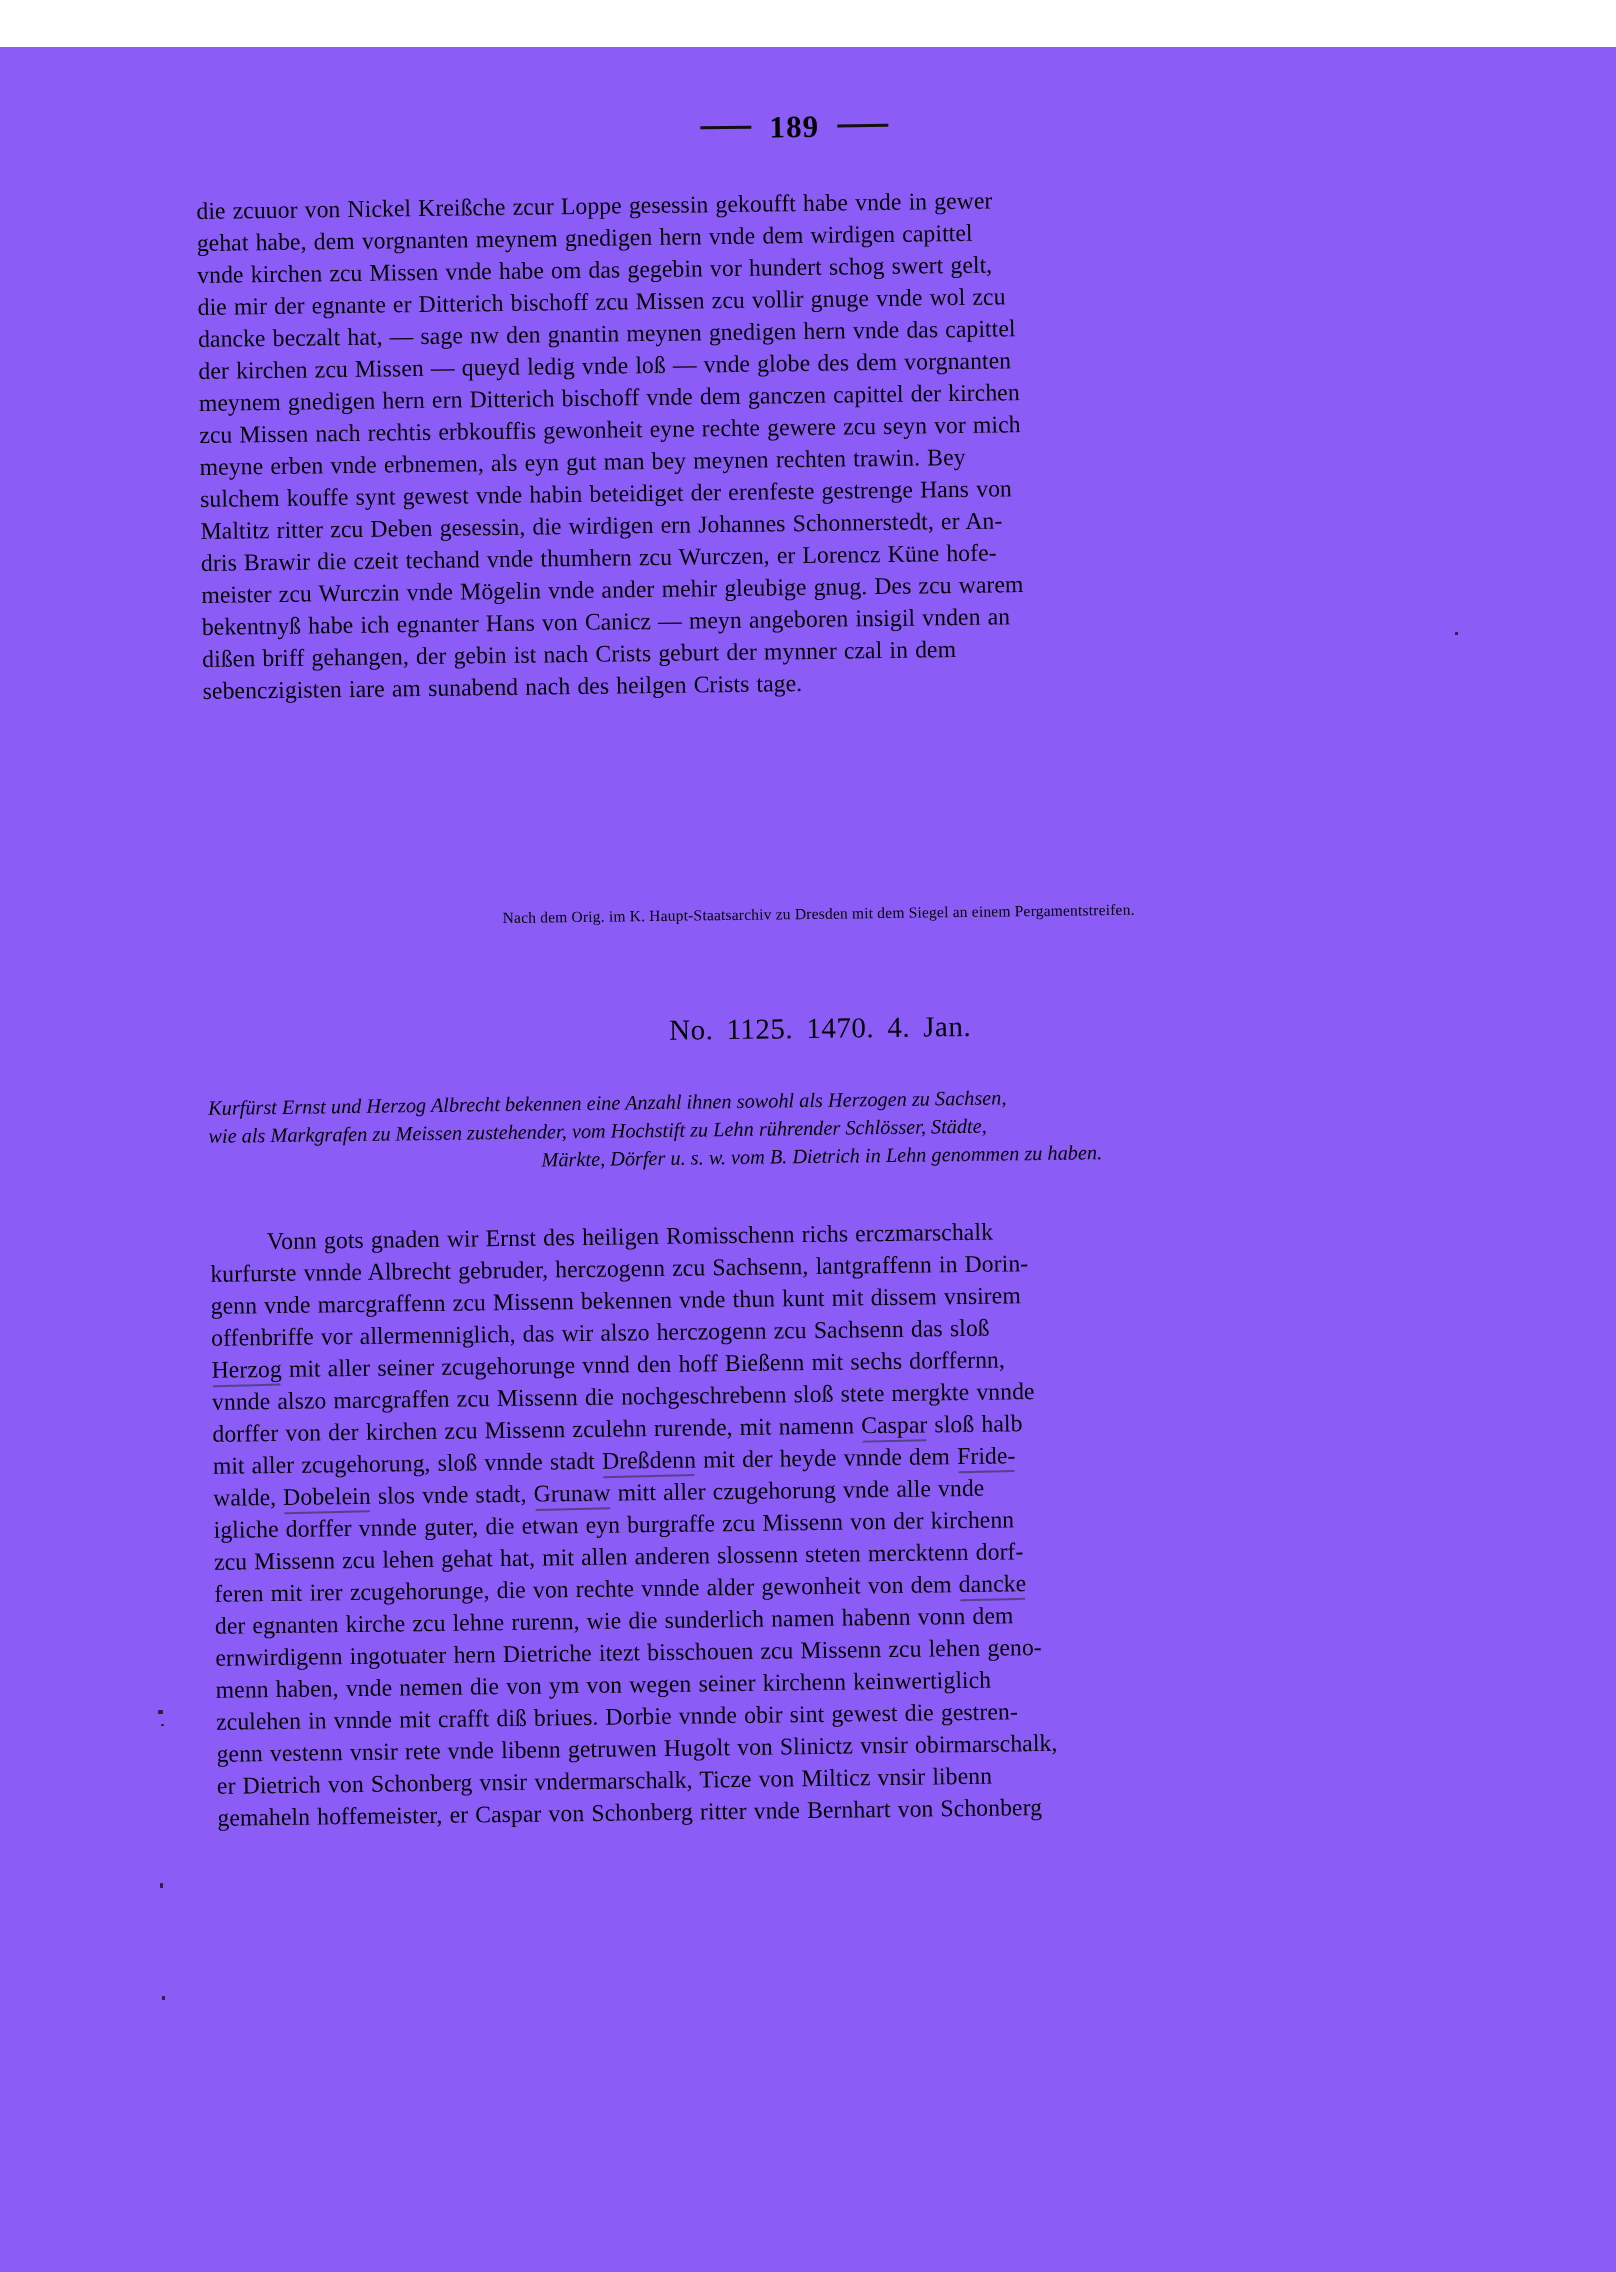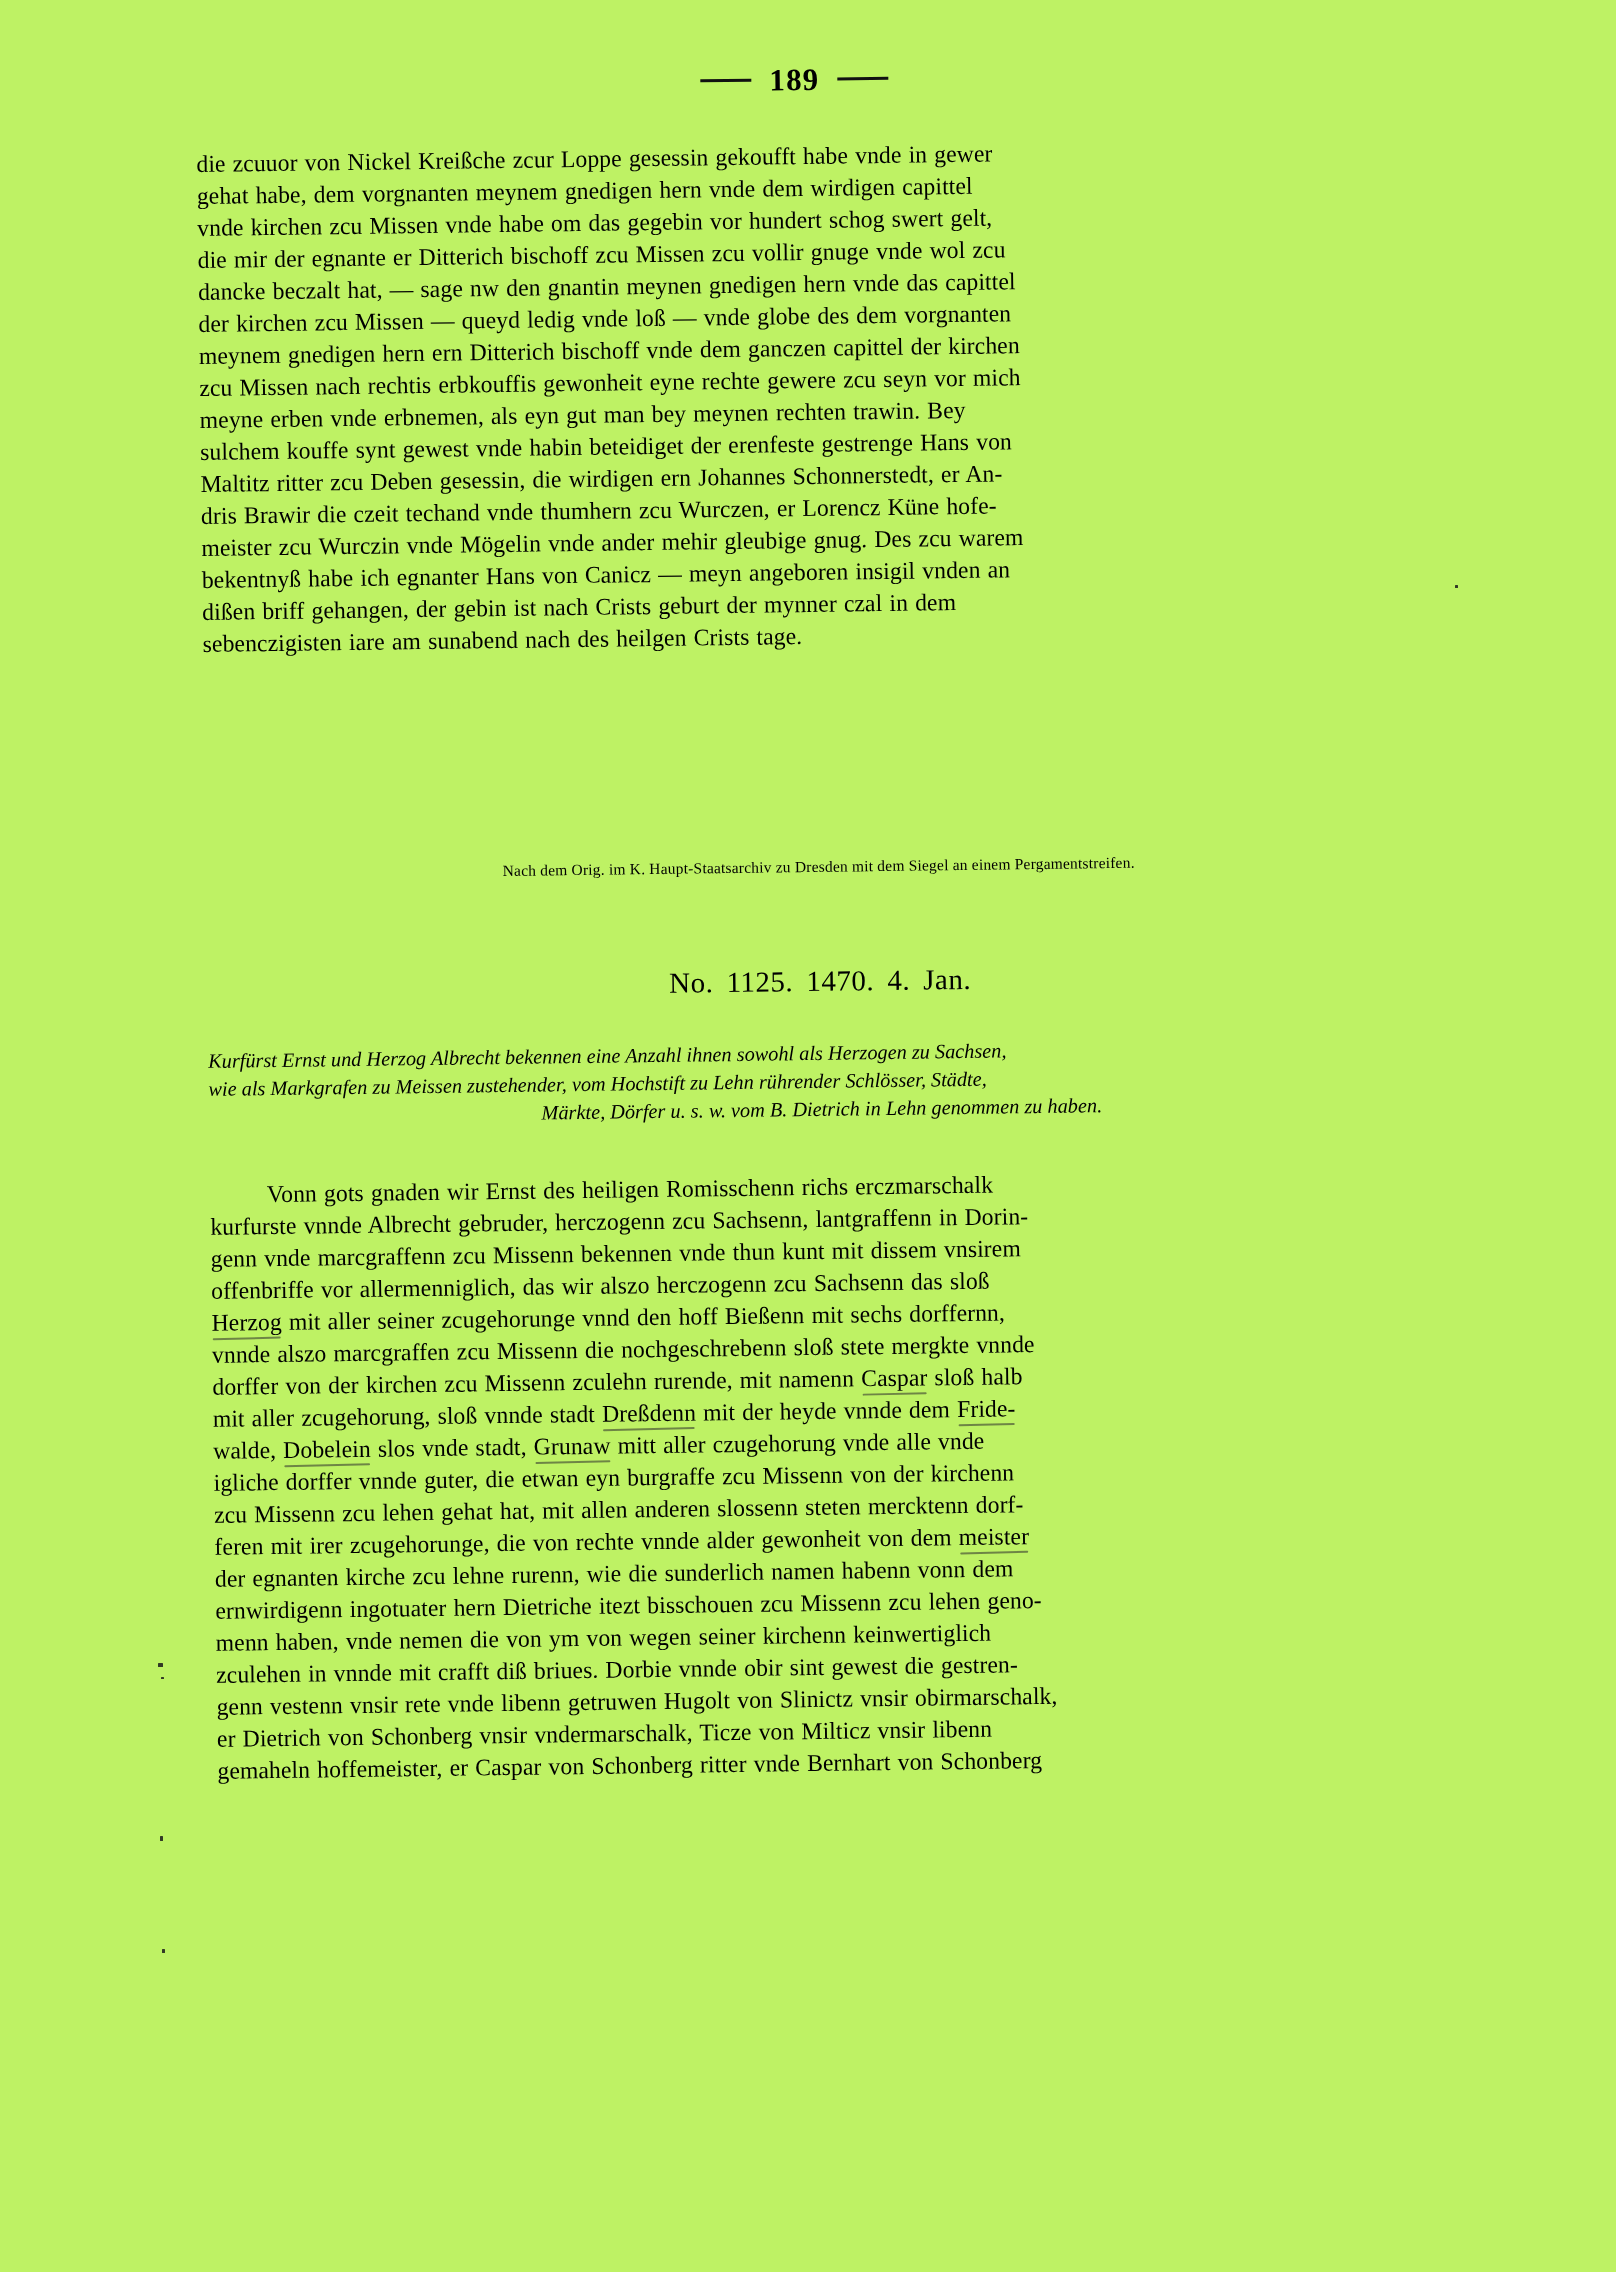--- a/index.html
+++ b/index.html
@@ -14,21 +14,22 @@
     position: relative;
     overflow: hidden;
     font-family: "Liberation Serif", "DejaVu Serif", serif;
     color: #000000;
   }
 
   
   .page {
     position: absolute;
     inset: 0;
-    background: #bef264;
+    background: #8b5cf6;
+    margin-top: 47px;
   }
 
   
   .type-block {
     position: absolute;
     left: 0;
     top: 0;
     width: 1616px;
     height: 2273px;
     transform: rotate(-0.75deg);
@@ -205,21 +206,21 @@
       <span class="ln">kurfurste vnnde Albrecht gebruder, herczogenn zcu Sachsenn, lantgraffenn in Dorin-</span>
       <span class="ln">genn vnde marcgraffenn zcu Missenn bekennen vnde thun kunt mit dissem vnsirem</span>
       <span class="ln">offenbriffe vor allermenniglich, das wir alszo herczogenn zcu Sachsenn das sloß</span>
       <span class="ln"><span class="pencil">Herzog</span> mit aller seiner zcugehorunge vnnd den hoff Bießenn mit sechs dorffernn,</span>
       <span class="ln">vnnde alszo marcgraffen zcu Missenn die nochgeschrebenn sloß stete mergkte vnnde</span>
       <span class="ln">dorffer von der kirchen zcu Missenn zculehn rurende, mit namenn <span class="pencil">Caspar</span> sloß halb</span>
       <span class="ln">mit aller zcugehorung, sloß vnnde stadt <span class="pencil">Dreßdenn</span> mit der heyde vnnde dem <span class="pencil">Fride-</span></span>
       <span class="ln">walde, <span class="pencil">Dobelein</span> slos vnde stadt, <span class="pencil">Grunaw</span> mitt aller czugehorung vnde alle vnde</span>
       <span class="ln">igliche dorffer vnnde guter, die etwan eyn burgraffe zcu Missenn von der kirchenn</span>
       <span class="ln">zcu Missenn zcu lehen gehat hat, mit allen anderen slossenn steten mercktenn dorf-</span>
-      <span class="ln">feren mit irer zcugehorunge, die von rechte vnnde alder gewonheit von dem <span class="pencil">meister</span></span>
+      <span class="ln">feren mit irer zcugehorunge, die von rechte vnnde alder gewonheit von dem <span class="pencil">dancke</span></span>
       <span class="ln">der egnanten kirche zcu lehne rurenn, wie die sunderlich namen habenn vonn dem</span>
       <span class="ln">ernwirdigenn ingotuater hern Dietriche itezt bisschouen zcu Missenn zcu lehen geno-</span>
       <span class="ln">menn haben, vnde nemen die von ym von wegen seiner kirchenn keinwertiglich</span>
       <span class="ln">zculehen in vnnde mit crafft diß briues.   Dorbie vnnde obir sint gewest die gestren-</span>
       <span class="ln">genn vestenn vnsir rete vnde libenn getruwen Hugolt von Slinictz vnsir obirmarschalk,</span>
       <span class="ln">er Dietrich von Schonberg vnsir vndermarschalk, Ticze von Milticz vnsir libenn</span>
       <span class="ln">gemaheln hoffemeister, er Caspar von Schonberg ritter vnde Bernhart von Schonberg</span>
     </div>
 
   </div>

